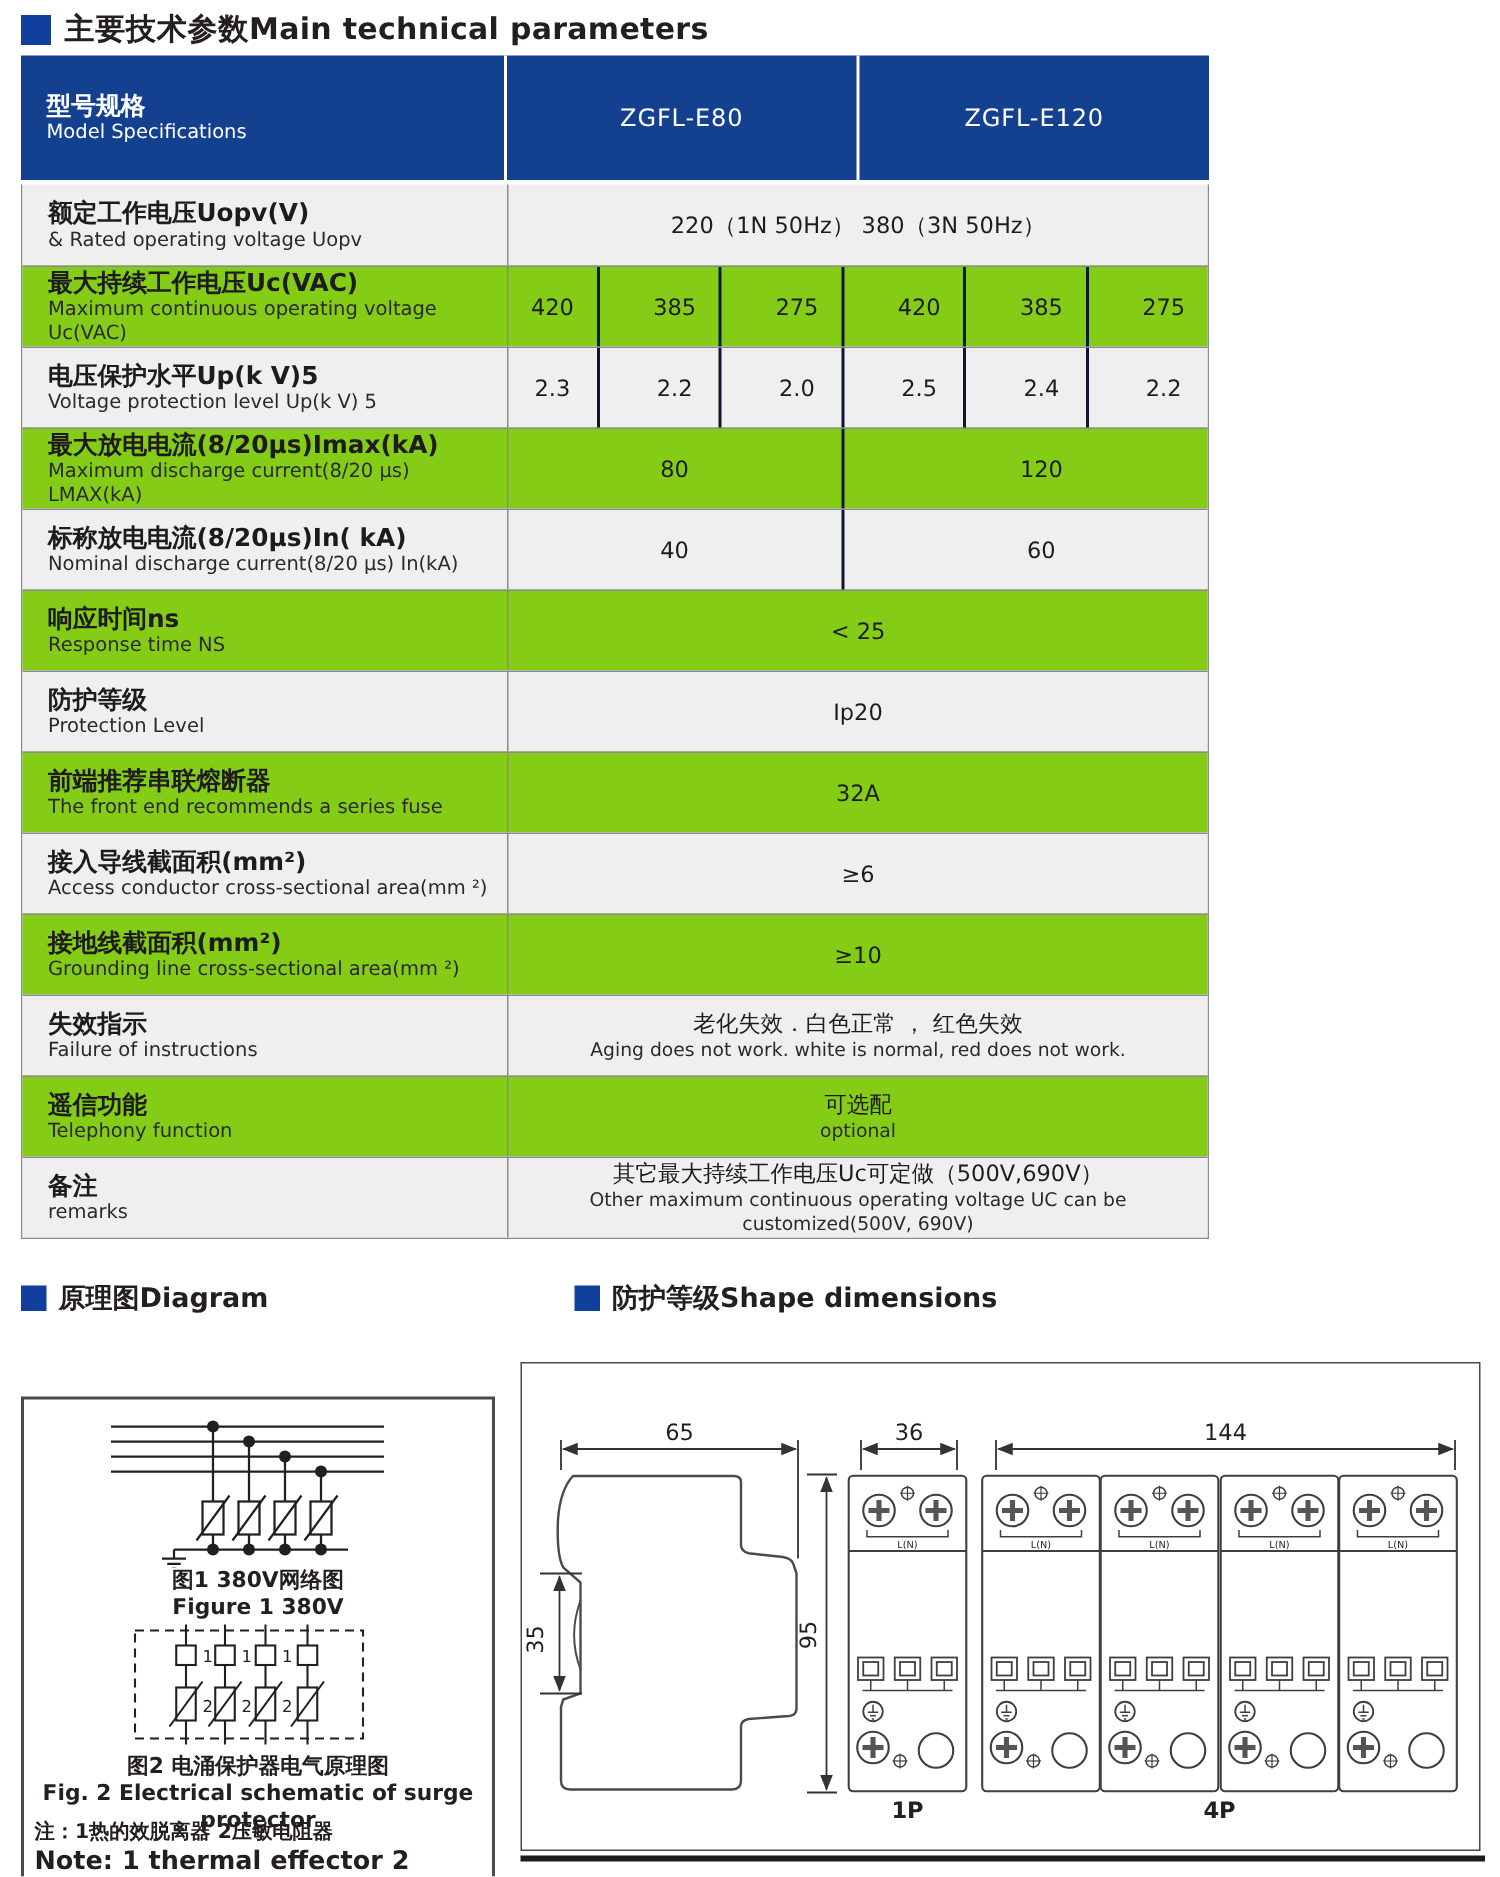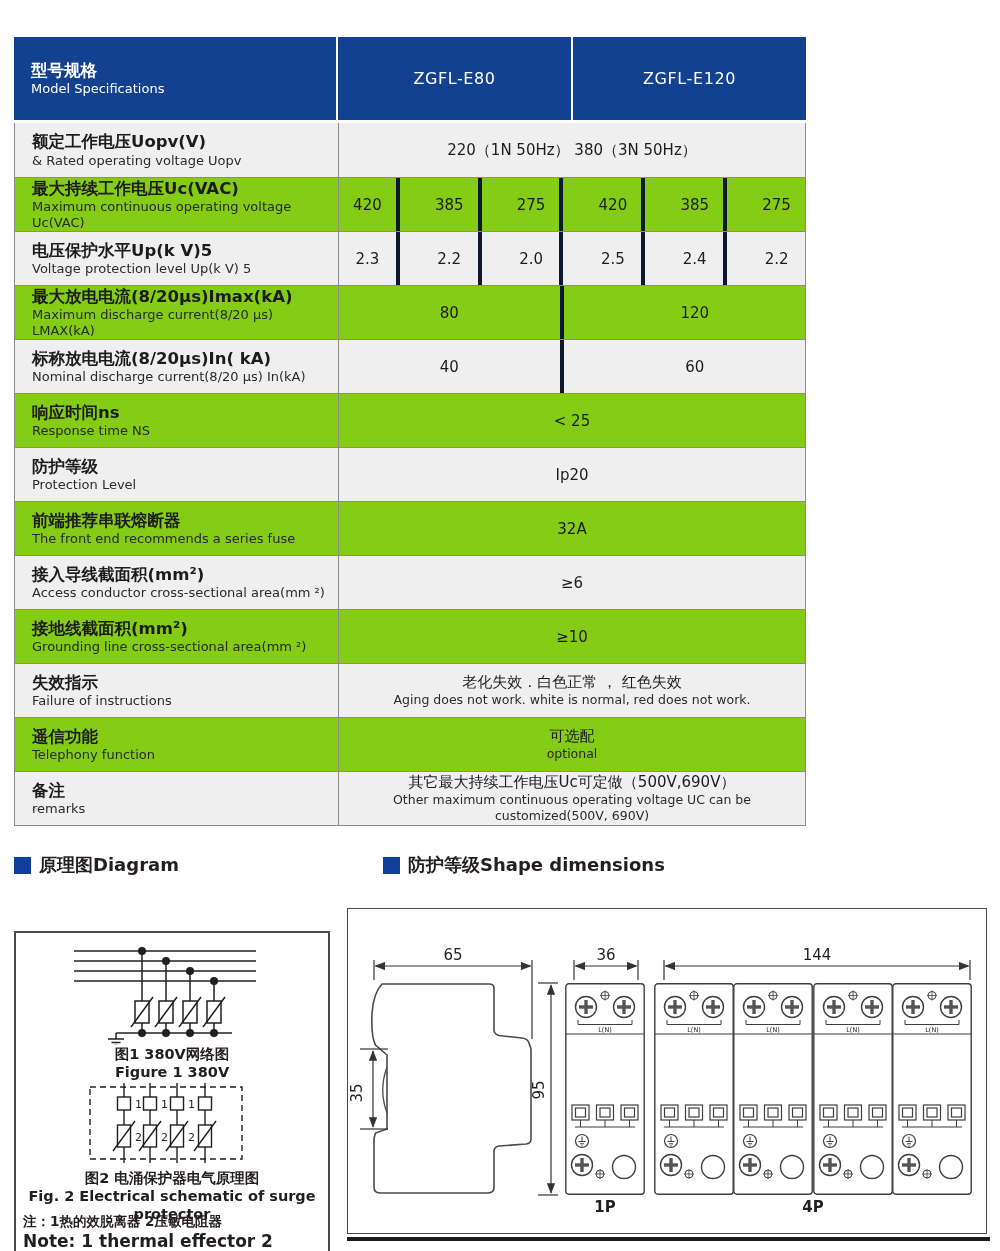--- a/index.html
+++ b/index.html
@@ -30,21 +30,21 @@
 
   .tbody { border-left:1px solid #8b8b8b; border-right:1px solid #8b8b8b; border-bottom:1px solid #8b8b8b; }
   .trow { display:flex; height:54px; background:#84cc16; }
   .trow + .trow { border-top:1px solid #8b8b8b; }
   .trow.gray { background:#efefef; }
   .row-label { width:324px; padding:4px 10px 4px 17px; border-right:1px solid #8b8b8b; display:flex; flex-direction:column; justify-content:center; }
   .zh { font-size:16.5px; font-weight:600; line-height:1.3; color:#1d1b1c; }
   .en { font-size:13px; font-weight:400; line-height:1.25; color:#2a2a2a; }
   .vals { flex:1; display:flex; }
   .v { flex:1; display:flex; align-items:center; justify-content:center; font-size:15px; color:#1d1b1c; text-align:center; }
-  .vals.six .v + .v, .vals.two .v + .v { border-left:4px solid #0f172a;padding-left:21px; }
+  .vals.six .v + .v, .vals.two .v + .v { border-left:2px solid #0f172a;padding-left:21px; }
   .v.stackcell { flex-direction:column; line-height:1.3; }
   .v .vzh { font-size:15px; }
   .v .ven { font-size:12.5px; color:#2a2a2a; }
 
   
   .diag-box { position:absolute; left:14px; top:908px; width:316px; height:325px; border:2px solid #4a4a4a; background:#fff;margin-top:23px; }
   .shape-box { position:absolute; left:347px; top:908px; width:640px; height:326px; border:1.5px solid #4a4a4a; background:#fff; }
   .bottom-rule { position:absolute; left:347px; top:1237px; width:643px; height:4px; background:#1c1c1c; }
 
   .fig-svg { position:absolute; left:0; }
@@ -65,20 +65,24 @@
   .dim-text { font-size:15px; }
   .p-label { font-size:15px; font-weight:600; }
   .ln-text { font-size:6.5px; }
   .fig-num { font-size:11px; }
 </style>
 </head>
 <body>
 
 <div class="page">
 
+  <div class="main-title">
+    <span class="bullet"></span>
+    <span><span class="t-zh">主要技术参数</span><span class="t-en">Main technical parameters</span></span>
+  </div>
 
   <div class="spec-table">
     <div class="thead">
       <div class="th-label">
         <div class="zh">型号规格</div>
         <div class="en">Model Specifications</div>
       </div>
       <div class="th-model first">ZGFL-E80</div>
       <div class="th-model">ZGFL-E120</div>
     </div>

